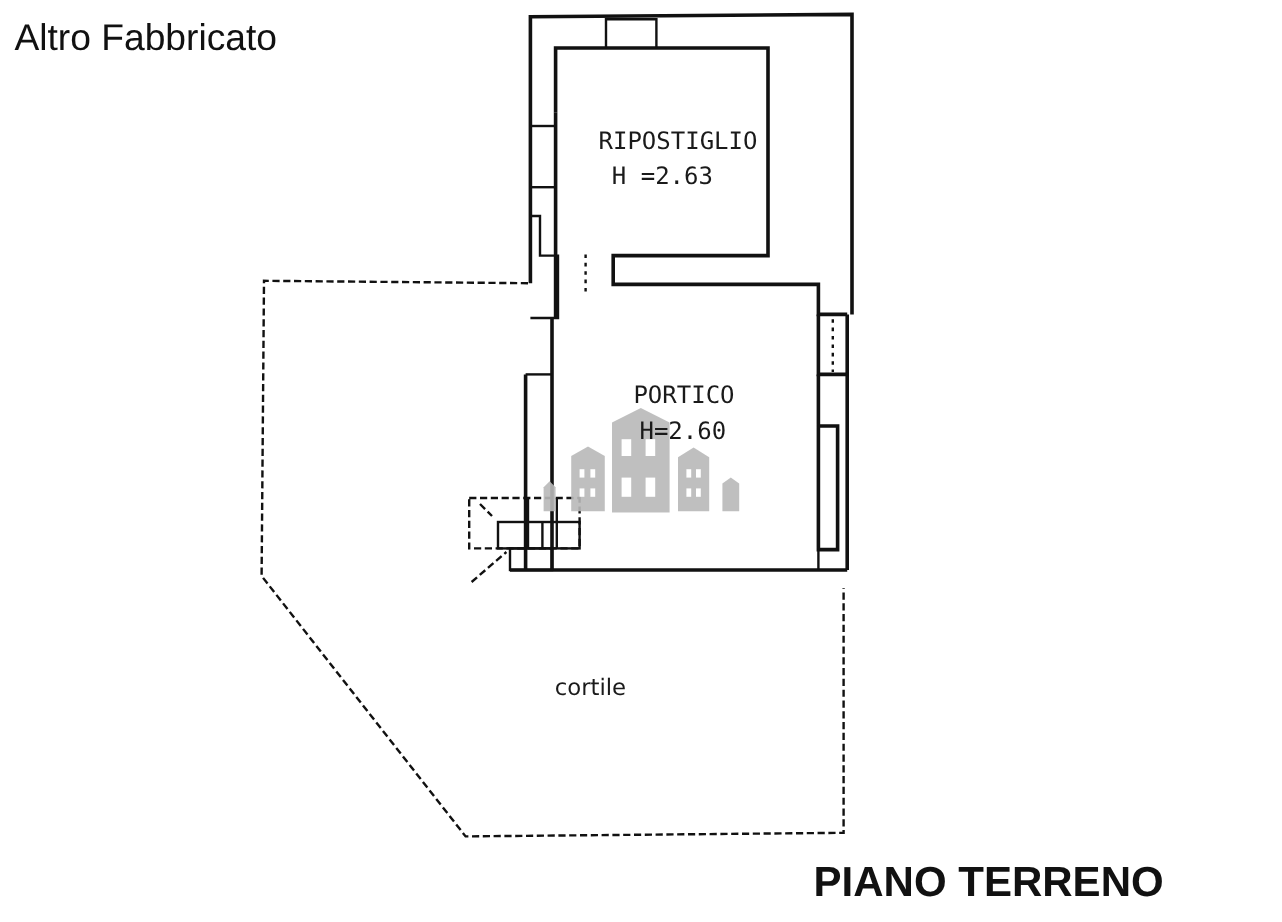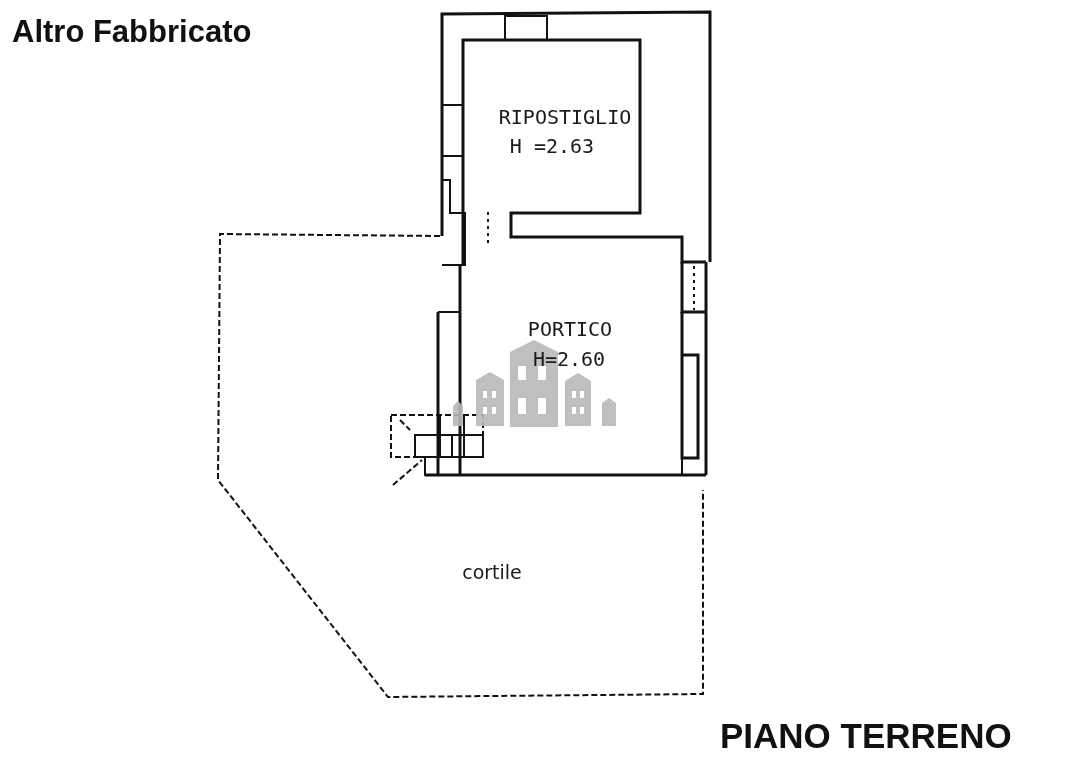--- a/index.html
+++ b/index.html
@@ -1,23 +1,23 @@
 <!DOCTYPE html>
 <html><head>
   <meta charset="utf-8">
   <style>
     html, body { margin: 0; padding: 0; background: #ffffff; }
     body { width: 1068px; height: 768px; position: relative; overflow: hidden; }
     .title-top {
       position: absolute; left: 12px; top: 14px;
-      font-family: "Liberation Sans", sans-serif; font-weight: bold;
+      font-family: "Liberation Sans", sans-serif; font-weight: normal;
       font-size: 31px; color: #111; letter-spacing: 0px; text-align: right;
     }
     .title-bottom {
-      position: absolute; left: 720px; top: 716px;
+      position: absolute; left: 678px; top: 716px;
       font-family: "Liberation Sans", sans-serif; font-weight: bold;
       font-size: 35px; color: #111;
     }
     svg.plan { position: absolute; left: 0; top: 0; }
     .room-label {
       font-family: "DejaVu Sans Mono", monospace; font-size: 20px; fill: #1a1a1a;
     }
     .cortile-label {
       font-family: "DejaVu Sans", sans-serif; font-size: 19px; fill: #1a1a1a;
     }

